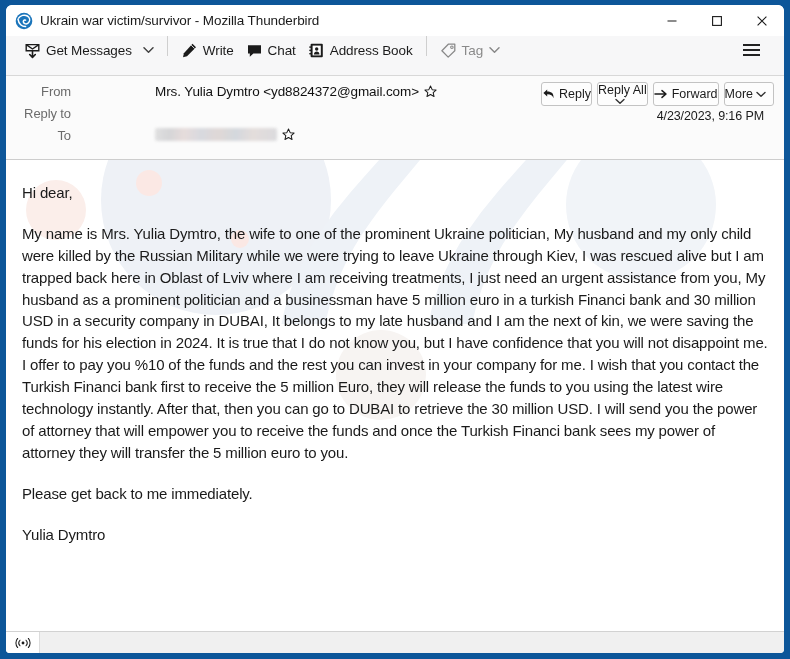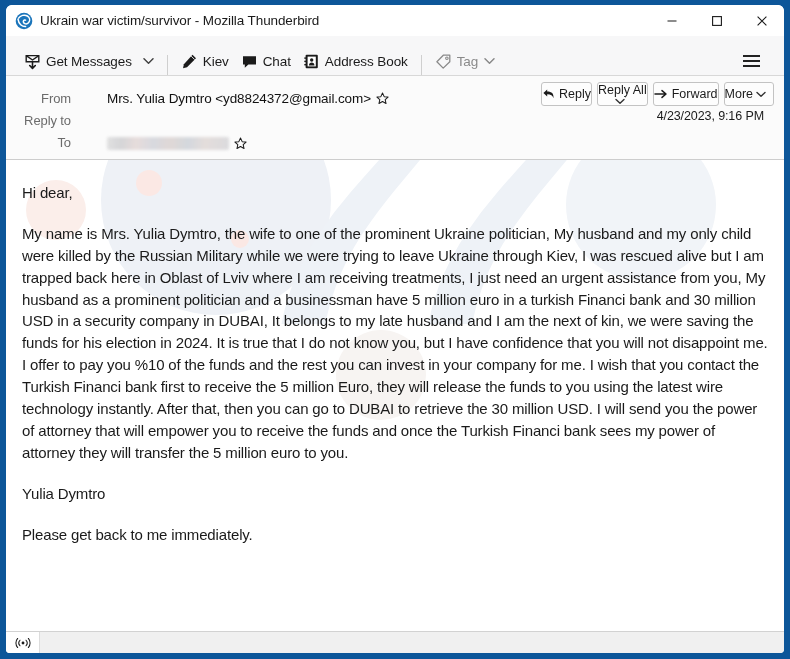--- a/index.html
+++ b/index.html
@@ -69,21 +69,21 @@
     letter-spacing: -0.1px;
   }
   .menu-item .ak { text-decoration: underline; }
 
   
   .toolbar {
     height: 40px;
     flex: 0 0 40px;
     background: #f7f7f8;
     border-bottom: 1px solid #d8d8d8;
-    display: flex; align-items: flex-end;
+    display: flex; align-items: flex-start;
     padding: 0 18px 0 12px;
   }
   .tool {
     display: flex; align-items: center;
     height: 28px;
     padding: 0 6px;
     border-radius: 3px;
     white-space: nowrap;
   }
   .tool-label {
@@ -111,23 +111,24 @@
 
   
   .msghead {
     flex: 0 0 auto;
     background: #fbfbfb;
     border-bottom: 1px solid #cdcdcd;
     padding: 8px 0 9px 0;
     position: relative;
   }
   .hrow {
-    display: flex; align-items: flex-end;
+    display: flex; align-items: flex-start;
     min-height: 22px;
     padding: 0 10px 0 0;
+    gap: 48px;
   }
   .hlabel {
     width: 74px;
     text-align: right;
     font-size: 13px;
     color: #6b6b6b;
     padding-right: 9px;
     flex: 0 0 74px;
     letter-spacing: -0.1px;
   }
@@ -291,21 +292,21 @@
           </svg>
       </div>
       <div class="vsep"></div>
       <div class="tool">
         <span class="tool-ico">
           <svg width="17" height="17" viewBox="0 0 17 17">
             <path d="M11.5 1.8 L15.0 5.3 L6.0 14.3 L2.0 15.2 L2.9 11.2 Z" fill="#1b1b1b"></path>
             <path d="M10.2 3.1 L13.7 6.6" stroke="#ffffff" stroke-width="0.9"></path>
           </svg>
         </span>
-        <span class="tool-label">Kiev</span>
+        <span class="tool-label">Write</span>
       </div>
       <div class="tool">
         <span class="tool-ico">
           <svg width="17" height="17" viewBox="0 0 17 17">
             <path d="M2.0 3.2 h13 v8.2 h-7.6 l-3.6 3.4 v-3.4 h-1.8 z" fill="#1b1b1b"></path>
           </svg>
         </span>
         <span class="tool-label">Chat</span>
       </div>
       <div class="tool">
@@ -420,22 +421,22 @@
         <div class="wm-z">77</div>
         <div class="wm-c5"></div>
         <div class="wm-c2"></div>
         <div class="wm-c3"></div>
         <div class="wm-c4"></div>
         <div class="wm-c6"></div>
       </div>
       <div class="bodytext">
         <p>Hi dear,</p>
         <p>My name is Mrs. Yulia Dymtro, the wife to one of the prominent Ukraine politician, My husband and my only child were killed by the Russian Military while we were trying to leave Ukraine through Kiev, I was rescued alive but I am trapped back here in Oblast of Lviv where I am receiving treatments, I just need an urgent assistance from you, My husband as a prominent politician and a businessman have 5 million euro in a turkish Financi bank and 30 million USD in a security company in DUBAI, It belongs to my late husband and I am the next of kin, we were saving the funds for his election in 2024. It is true that I do not know you, but I have confidence that you will not disappoint me. I offer to pay you %10 of the funds and the rest you can invest in your company for me. I wish that you contact the Turkish Financi bank first to receive the 5 million Euro, they will release the funds to you using the latest wire technology instantly. After that, then you can go to DUBAI to retrieve the 30 million USD. I will send you the power of attorney that will empower you to receive the funds and once the Turkish Financi bank sees my power of attorney they will transfer the 5 million euro to you.</p>
+        <p>Please get back to me immediately.</p>
         <p>Yulia Dymtro</p>
-        <p>Please get back to me immediately.</p>
       </div>
     </div>
 
     <div class="statusbar">
       <div class="status-ico">
         <svg width="16" height="12" viewBox="0 0 18 12">
           <circle cx="9" cy="6" r="1.6" fill="#1b1b1b"></circle>
           <path d="M5.6 2.9 A4.6 4.6 0 0 0 5.6 9.1" fill="none" stroke="#1b1b1b" stroke-width="1.2" stroke-linecap="round"></path>
           <path d="M12.4 2.9 A4.6 4.6 0 0 1 12.4 9.1" fill="none" stroke="#1b1b1b" stroke-width="1.2" stroke-linecap="round"></path>
           <path d="M3.0 0.9 A7.6 7.6 0 0 0 3.0 11.1" fill="none" stroke="#1b1b1b" stroke-width="1.2" stroke-linecap="round"></path>

